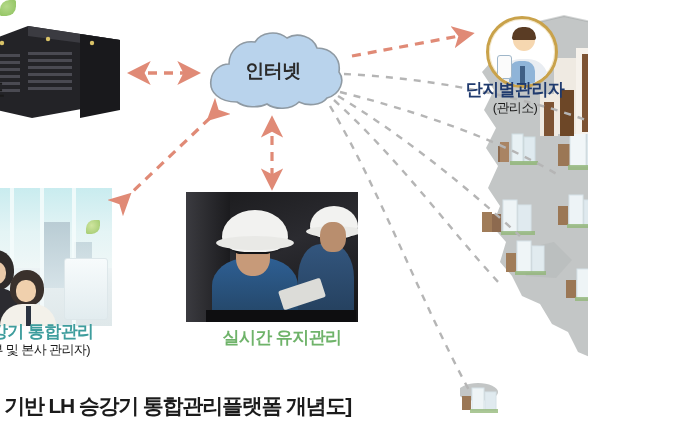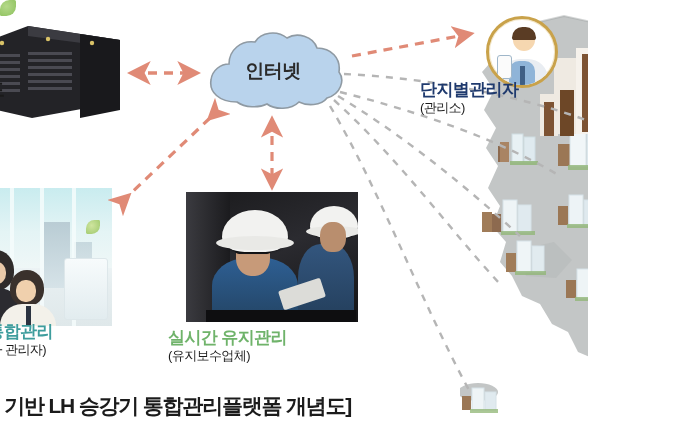--- a/index.html
+++ b/index.html
@@ -99,28 +99,28 @@
   .av-body { position:absolute; left:50%; bottom:-4px; width:48px; height:30px; margin-left:-22px;
              border-radius:20px 20px 0 0; background:#e9edf2; }
   .av-shirt{ position:absolute; left:50%; bottom:-4px; width:26px; height:28px; margin-left:-13px;
              background:#8fb4d8; border-radius:10px 10px 0 0;}
   .av-tie  { position:absolute; left:50%; bottom:0px; width:5px; height:19px; margin-left:-2px;
              background:#3f5f85; }
   .av-phone{ position:absolute; left:8px; bottom:6px; width:15px; height:24px;
              border-radius:3px; background:#fbfbfb; border:1.6px solid #9fb6c9; }
 
   
-  .lbl { position: absolute; text-align: left; white-space: nowrap; }
+  .lbl { position: absolute; text-align: center; white-space: nowrap; }
   .lbl .t1 { font-size: 17px; font-weight: 700; letter-spacing: -0.6px; line-height: 1.15; }
   .lbl .t2 { font-size: 13px; font-weight: 400; color: #1b1b1b; letter-spacing: -0.6px; line-height: 1.3; }
 
   #label-manager { left: 420px; top: 80px; width: 190px; }
   #label-manager .t1 { color: #1f3a6e; }
 
-  #label-maintenance { left: 168px; top: 328px; width: 180px; }
+  #label-maintenance { left: 192px; top: 328px; width: 180px; }
   #label-maintenance .t1 { color: #6fb36a; }
 
   #label-hq { left: -66px; top: 322px; width: 200px; }
   #label-hq .t1 { color: #3e9d9d; }
 
   .cloud-text-overlay {
     position: absolute; left: -60px; top: 58px; width: 150px;
     font-size: 20px; font-weight: 800; color: #1a1a1a; letter-spacing: -1px;
     text-align: center;
   }
@@ -408,21 +408,20 @@
     <path d="M344 74 C430 78 520 96 586 120" stroke="#b5b5b5" stroke-width="2.4" stroke-dasharray="7 7" fill="none"></path>
   </svg>
 
   <div class="lbl" id="label-manager">
     <div class="t1">단지별관리자</div>
     <div class="t2">(관리소)</div>
   </div>
 
   <div class="lbl" id="label-maintenance">
     <div class="t1">실시간 유지관리</div>
-    <div class="t2">(유지보수업체)</div>
   </div>
 
   <div class="lbl" id="label-hq">
     <div class="t1">승강기 통합관리</div>
     <div class="t2">본부 및 본사 관리자)</div>
   </div>
 
   <div class="caption">우드 기반 LH 승강기 통합관리플랫폼 개념도]</div>
 
 </div>

